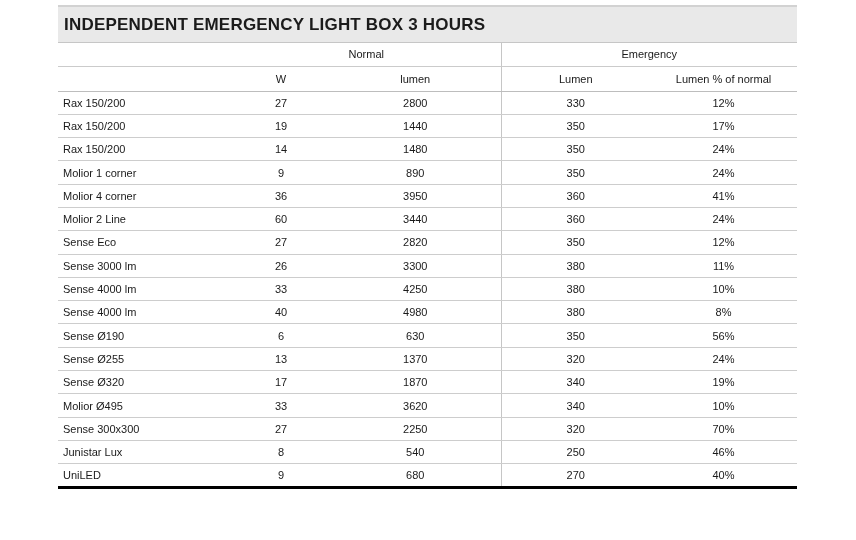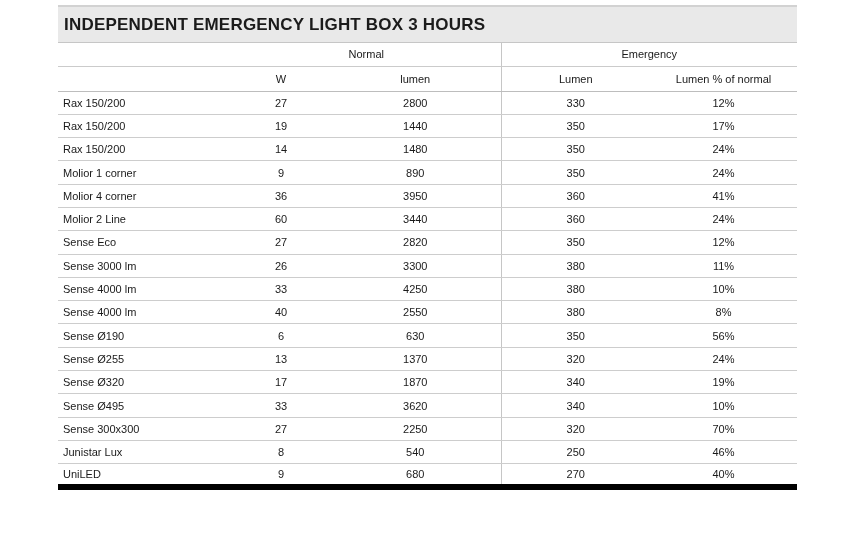--- a/index.html
+++ b/index.html
@@ -72,21 +72,21 @@
   tbody td {
     box-sizing: border-box;
     height: 23.3px;
     text-align: center;
     vertical-align: middle;
     border-bottom: 1px solid #cdcdcd;
     padding: 0;
     white-space: nowrap;
   }
   tbody tr:last-child td {
-    border-bottom: 6px solid #000000;
+    border-bottom: 3px solid #000000;
   }
   .name-cell {
     text-align: left;
     padding-left: 5px !important;
   }
   .em-start {
     border-left: 1px solid #c6c6c6;
   }
 </style>
 </head>
@@ -181,21 +181,21 @@
           <tr>
     <td class="name-cell">Sense 4000 lm</td>
     <td>33</td>
     <td>4250</td>
     <td class="em-start">380</td>
     <td>10%</td>
   </tr>
           <tr>
     <td class="name-cell">Sense 4000 lm</td>
     <td>40</td>
-    <td>2550</td>
+    <td>4980</td>
     <td class="em-start">380</td>
     <td>8%</td>
   </tr>
           <tr>
     <td class="name-cell">Sense Ø190</td>
     <td>6</td>
     <td>630</td>
     <td class="em-start">350</td>
     <td>56%</td>
   </tr>
@@ -207,21 +207,21 @@
     <td>24%</td>
   </tr>
           <tr>
     <td class="name-cell">Sense Ø320</td>
     <td>17</td>
     <td>1870</td>
     <td class="em-start">340</td>
     <td>19%</td>
   </tr>
           <tr>
-    <td class="name-cell">Sense Ø495</td>
+    <td class="name-cell">Molior Ø495</td>
     <td>33</td>
     <td>3620</td>
     <td class="em-start">340</td>
     <td>10%</td>
   </tr>
           <tr>
     <td class="name-cell">Sense 300x300</td>
     <td>27</td>
     <td>2250</td>
     <td class="em-start">320</td>

